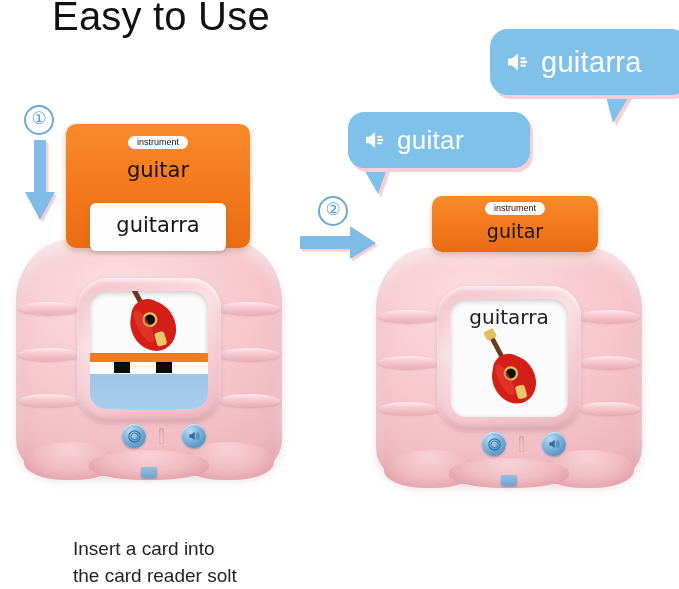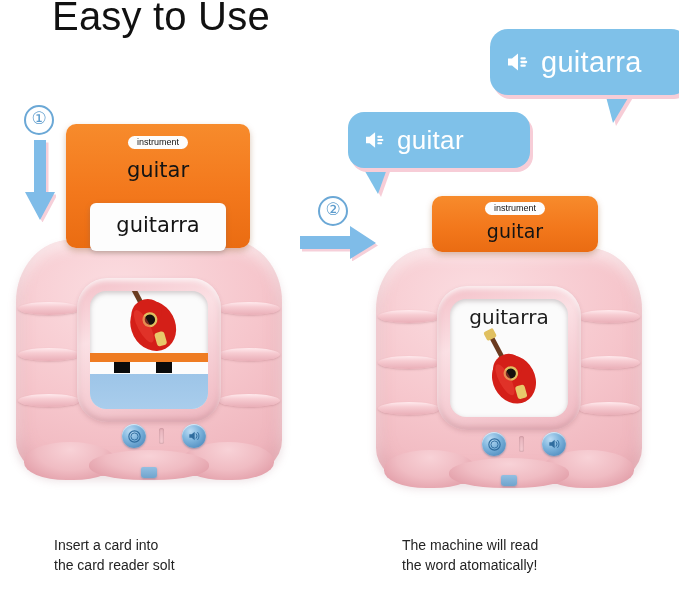--- a/index.html
+++ b/index.html
@@ -272,25 +272,26 @@
   #card-white-left .card-word { top: 10px; font-size: 21px; }
 
   
   #card-orange-right { left: 432px; top: 196px; width: 166px; height: 56px; }
   #card-orange-right .pill { top: 6px; }
   #card-orange-right .card-word { top: 24px; font-size: 19px; }
 
   
   .caption {
     position: absolute;
-    font-size: 14px;
+    font-size: 19px;
     color: #232323;
     line-height: 1.42;
     font-weight: 300;
     white-space: pre-line;
+    margin-left: 19px;
   }
   #caption-left  { left: 54px;  top: 536px; }
   #caption-right { left: 402px; top: 536px; }
 </style>
 </head>
 <body>
 
 <div class="page">
 
   <div class="title">Easy to Use</div>
@@ -439,16 +440,14 @@
     </div>
   </div>
 
   <div class="card-orange" id="card-orange-right">
     <div class="pill">instrument</div>
     <div class="card-word">guitar</div>
   </div>
 
   <div class="caption" id="caption-left">Insert a card into
 the card reader solt</div>
-  <div class="caption" id="caption-right">The machine will read
-the word atomatically!</div>
 
 </div>
 
 </body></html>

